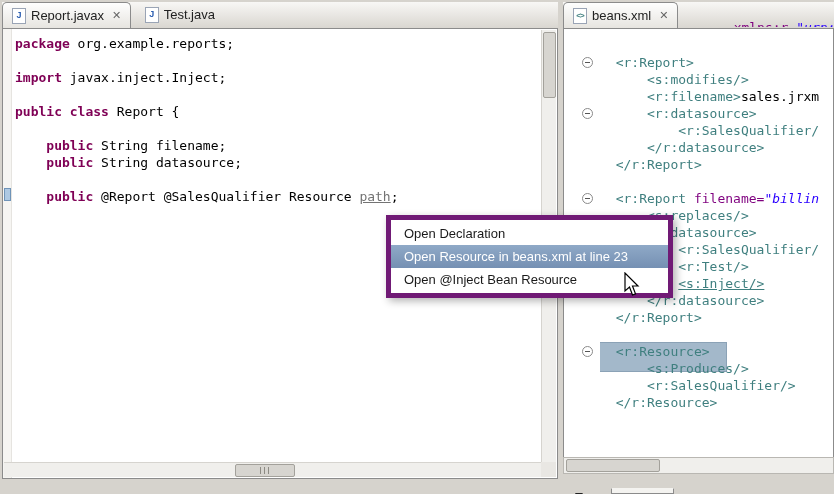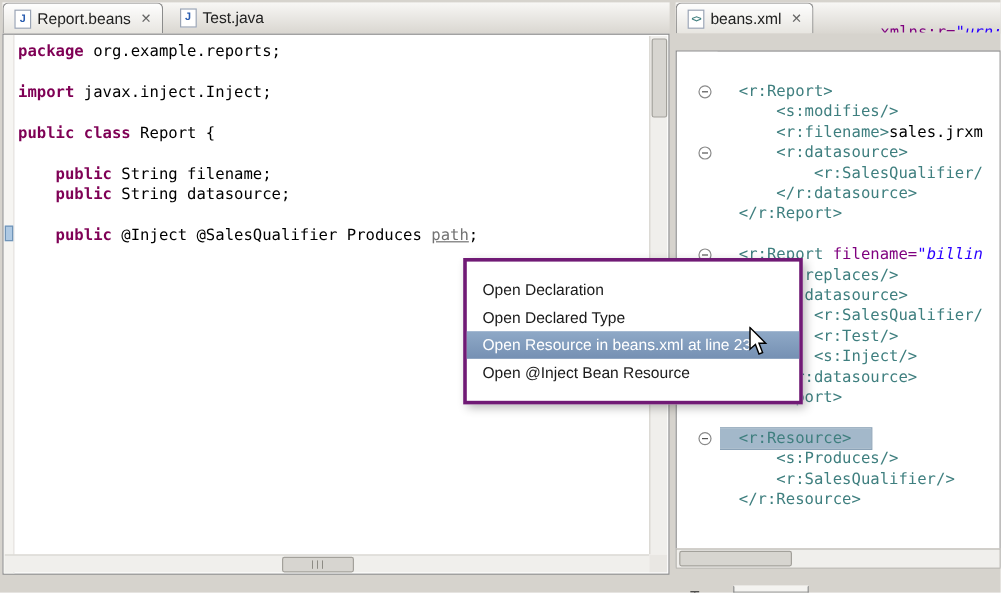--- a/index.html
+++ b/index.html
@@ -15,35 +15,35 @@
        font-size:13px;color:#222;vertical-align:top;cursor:default;}
   .tab.active{background:linear-gradient(#fefefe,#e7e5e0);border:1px solid #8b8b8b;border-bottom:none;
               border-radius:5px 5px 0 0;}
   .tab-close{color:#666;font-size:11px;margin-left:3px;}
   .file-icon{display:inline-block;width:12px;height:14px;background:#fff;border:1px solid #9aa4b5;
              font-size:9px;font-weight:bold;line-height:13px;text-align:center;}
   .file-icon.java{color:#2a5db0;}
   .file-icon.xml{color:#3f7f7f;font-size:8px;letter-spacing:-1px;}
   .editor-body{position:absolute;left:0;right:0;background:#ffffff;border:1px solid #8b8b8b;overflow:hidden;}
   .pane-left .editor-body{top:26px;bottom:0;}
-  .pane-right .editor-body{top:40px;height:429px;}
+  .pane-right .editor-body{top:26px;height:429px;}
   
   .code{position:absolute;font-family:"DejaVu Sans Mono",monospace;font-size:13px;overflow:hidden;}
   .code-line{height:17px;line-height:17px;white-space:pre;}
   #java-code{left:12px;top:6px;right:18px;bottom:18px;}
   #xml-code{left:36px;top:8px;right:0;bottom:0;}
   .tk-kw{color:#7f0055;font-weight:bold;}
   .tk-pl{color:#000;}
   .tk-link{color:#737373;text-decoration:underline;}
   .tk-tag{color:#3f7f7f;}
   .tk-attr{color:#7f007f;}
   .tk-val{color:#2a00ff;font-style:italic;}
   .tk-txt{color:#000;}
-  .tk-tagu{color:#3f7f7f;}
-  .hl-line{display:inline-block;height:17px;background:#a3b8ca;outline:1px solid #8ba2b6;padding-right:16px;}
+  .tk-tagu{color:#3f7f7f;text-decoration:underline;}
+  .hl-line{display:inline-block;height:28px;background:#a3b8ca;outline:1px solid #8ba2b6;padding-right:16px;}
   
   .gutter{position:absolute;left:0;top:0;bottom:0;width:8px;background:#f6f5f2;border-right:1px solid #e6e4e0;}
   .annot-marker{position:absolute;left:1px;top:159px;width:5px;height:11px;background:#aec9e3;border:1px solid #6f94b8;}
   #fold-ruler{position:absolute;left:0;top:0;bottom:0;width:34px;background:#fff;}
   .fold-marker{position:absolute;left:18px;width:9px;height:9px;border:1px solid #8a8a8a;border-radius:50%;background:#fff;}
   .fold-marker::after{content:"";position:absolute;left:2px;right:2px;top:4px;height:1px;background:#555;}
   
   .vscroll{position:absolute;top:1px;right:1px;width:14px;bottom:16px;background:#f0efec;border-left:1px solid #d6d4cf;}
   .vthumb{position:absolute;top:2px;left:1px;width:11px;height:64px;background:#d7d5d0;border:1px solid #a3a19b;border-radius:2px;}
   .hscroll{position:absolute;left:1px;right:16px;bottom:1px;height:14px;background:#f0efec;border-top:1px solid #d6d4cf;}
@@ -54,37 +54,37 @@
   .hscroll2{position:absolute;left:0;right:0;top:455px;height:15px;background:#f0efec;border:1px solid #b9b7b2;}
   .hthumb2{position:absolute;top:1px;left:2px;width:92px;height:11px;background:#d7d5d0;border:1px solid #a3a19b;border-radius:2px;}
   
   #bottom-tabs{position:absolute;left:2px;top:470px;height:22px;display:flex;align-items:stretch;font-size:13px;}
   .btab{padding:2px 10px 0 10px;color:#222;margin-top:16px;}
   .btab.selected{background:#f4f3f0;border:1px solid #8b8b8b;border-top:1px solid #f4f3f0;}
   
   .clip-line{position:absolute;left:108px;top:3px;height:22px;overflow:hidden;
              font-family:"DejaVu Sans Mono",monospace;font-size:13px;white-space:pre;}
   
-  #context-menu{position:absolute;left:386px;top:215px;width:277px;background:#ffffff;border:3px solid #701a75;
-                padding:12px 0;box-shadow:3px 3px 8px rgba(0,0,0,0.30);z-index:50;}
+  #context-menu{position:absolute;left:386px;top:215px;width:277px;background:#ffffff;border:5px solid #701a75;
+                padding:2px 0;box-shadow:3px 3px 8px rgba(0,0,0,0.30);z-index:50;}
   .menu-item{height:23px;line-height:23px;padding-left:13px;font-size:13px;color:#1a1a1a;white-space:nowrap;}
   .menu-item.highlighted{background:linear-gradient(#8fa9c7,#7590b3);color:#ffffff;}
   
   .cursor{position:absolute;left:624px;top:272px;z-index:60;}
 </style>
 </head>
 <body>
 
 <div class="screen">
 
   <div class="pane pane-left">
     <div class="tabstrip">
       <div class="tab active">
         <span class="file-icon java">J</span>
-        <span class="tab-label">Report.beans</span>
+        <span class="tab-label">Report.javax</span>
         <span class="tab-close">✕</span>
       </div>
       <div class="tab">
         <span class="file-icon java">J</span>
         <span class="tab-label">Test.java</span>
       </div>
     </div>
     <div class="editor-body">
       <div class="gutter">
         <div class="annot-marker"></div>
@@ -92,21 +92,21 @@
       <div class="code" id="java-code">
           <div class="code-line"><span class="tk-kw">package</span><span class="tk-pl"> org.example.reports;</span></div>
           <div class="code-line"></div>
           <div class="code-line"><span class="tk-kw">import</span><span class="tk-pl"> javax.inject.Inject;</span></div>
           <div class="code-line"></div>
           <div class="code-line"><span class="tk-kw">public</span><span class="tk-pl"> </span><span class="tk-kw">class</span><span class="tk-pl"> Report {</span></div>
           <div class="code-line"></div>
           <div class="code-line"><span class="tk-pl">    </span><span class="tk-kw">public</span><span class="tk-pl"> String filename;</span></div>
           <div class="code-line"><span class="tk-pl">    </span><span class="tk-kw">public</span><span class="tk-pl"> String datasource;</span></div>
           <div class="code-line"></div>
-          <div class="code-line"><span class="tk-pl">    </span><span class="tk-kw">public</span><span class="tk-pl"> @Inject @SalesQualifier Produces </span><span class="tk-link">path</span><span class="tk-pl">;</span></div>
+          <div class="code-line"><span class="tk-pl">    </span><span class="tk-kw">public</span><span class="tk-pl"> @Report @SalesQualifier Resource </span><span class="tk-link">path</span><span class="tk-pl">;</span></div>
         </div>
       <div class="vscroll">
         <div class="vthumb"></div>
       </div>
       <div class="hscroll">
         <div class="hthumb"></div>
       </div>
       <div class="scroll-corner"></div>
     </div>
   </div>
@@ -159,21 +159,20 @@
       <div class="hthumb2"></div>
     </div>
     <div id="bottom-tabs">
         <div class="btab">Tree</div>
         <div class="btab selected">Source</div>
       </div>
   </div>
 
   <div id="context-menu">
       <div class="menu-item">Open Declaration</div>
-      <div class="menu-item">Open Declared Type</div>
       <div class="menu-item highlighted">Open Resource in beans.xml at line 23</div>
       <div class="menu-item">Open @Inject Bean Resource</div>
     </div>
 
   <svg class="cursor" width="18" height="26" viewBox="0 0 18 26">
     <path d="M1,1 L1,19 L5.5,15 L8.5,23 L11.5,21.8 L8.5,14 L14,14 Z" fill="#ffffff" stroke="#000000" stroke-width="1.2"></path>
   </svg>
 
 </div>
 

